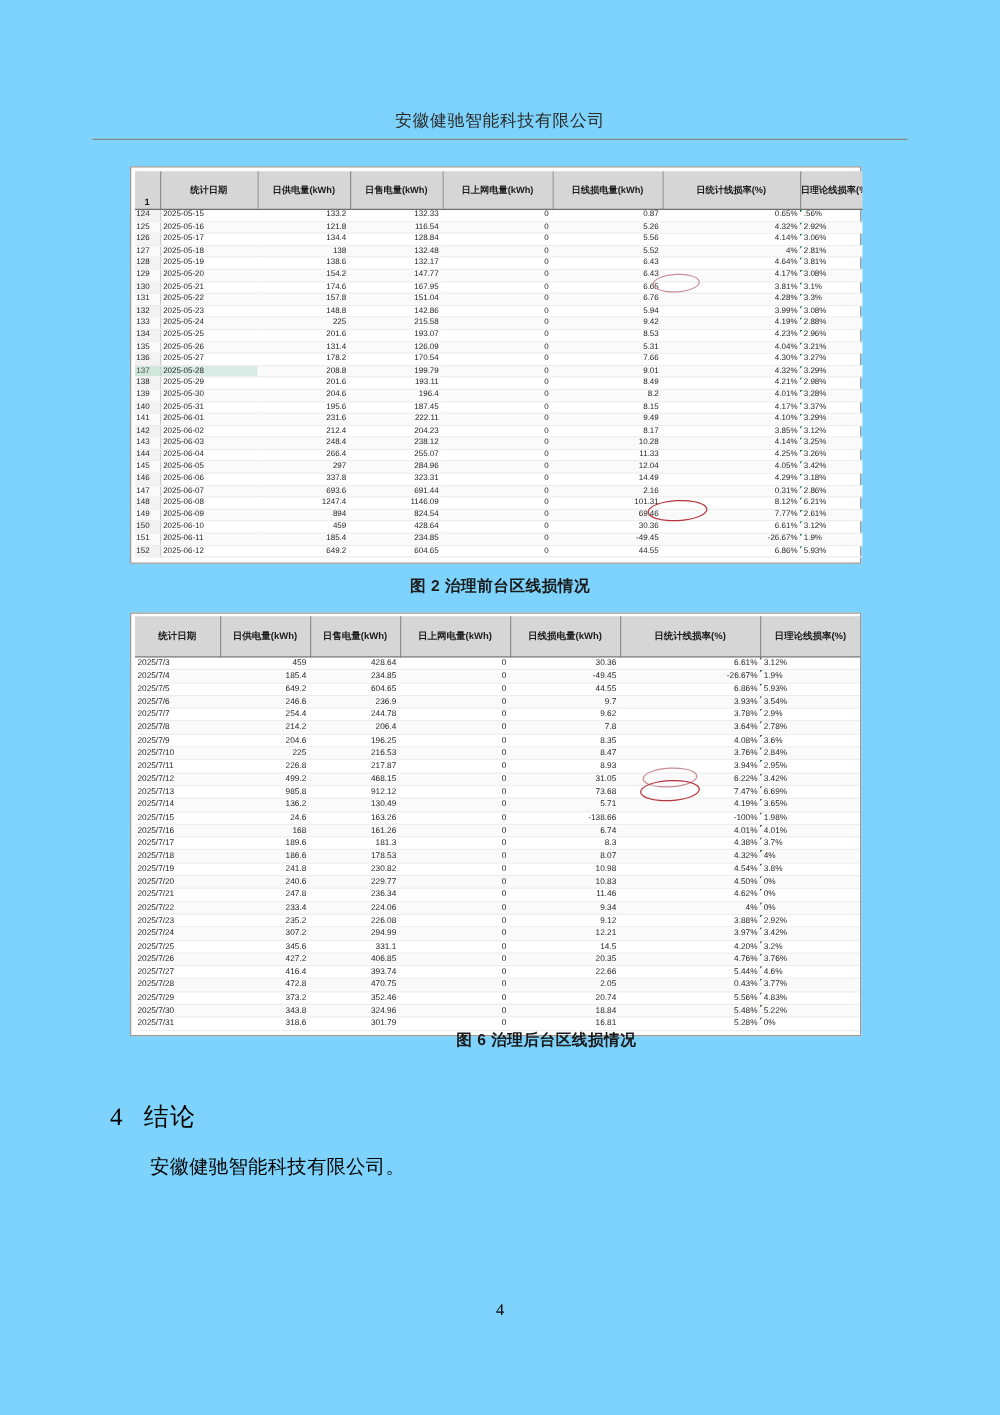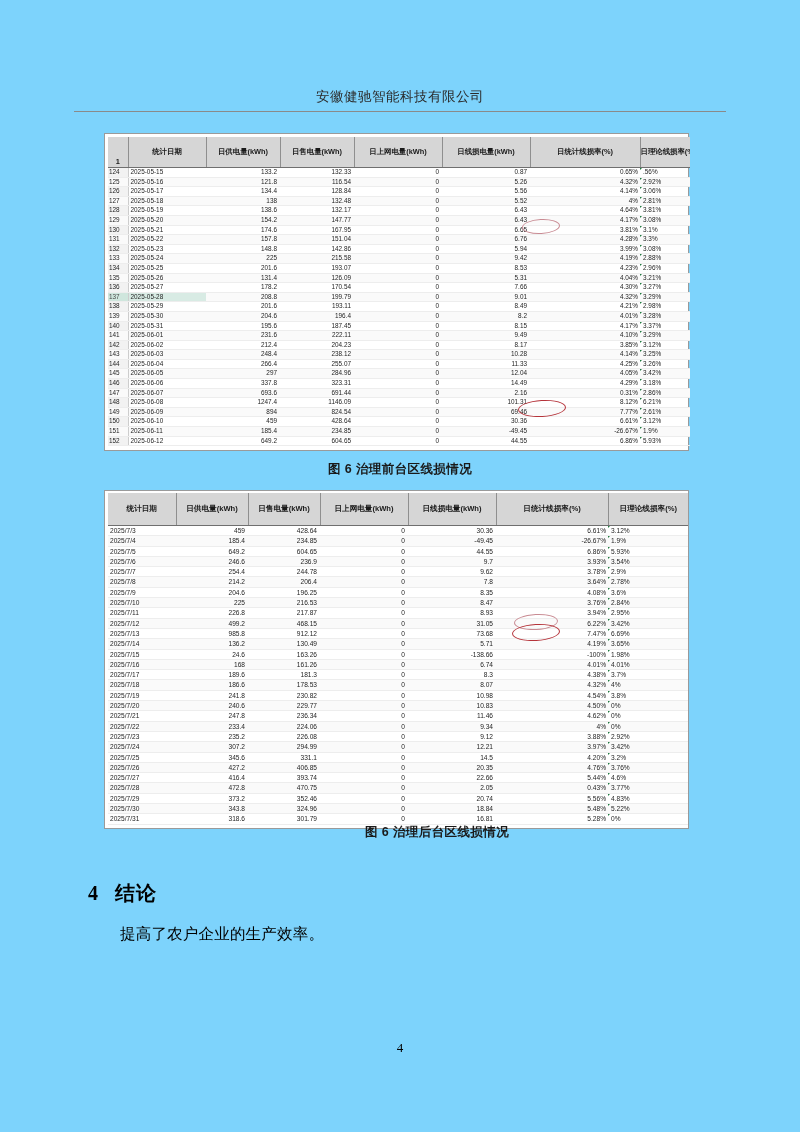--- a/index.html
+++ b/index.html
@@ -168,21 +168,21 @@
   }
   .caption-1 { top: 461px; }
   .caption-2 { top: 824px; padding-left: 37px; }
 
   
   .section-title {
     position: absolute;
     top: 880px;
     left: 88px;
     font-size: 20px;
-    font-weight: bold;
+    font-weight: normal;
     color: #000;
     letter-spacing: 1px;
   }
   .section-title .num { font-family: "Liberation Serif", serif; margin-right: 16px; }
   .body-par {
     position: absolute;
     left: 88px;
     right: 74px;
     font-size: 15.5px;
     color: #000;
@@ -530,21 +530,21 @@
               <td class="c-rate">6.86%</td>
               <td class="c-theory">5.93%<span class="tri"></span></td>
             </tr>
           </tbody>
       </table>
     </div>
     <div class="ellipse pale" style="left:418px; top:86px; width:36px; height:13px;"></div>
     <div class="ellipse" style="left:414px; top:267px; width:46px; height:15px;"></div>
   </div>
 
-  <div class="caption caption-1">图 6  治理前台区线损情况</div>
+  <div class="caption caption-1">图 2  治理前台区线损情况</div>
 
   <div class="figure-2">
     <div class="sheet-frame">
       <table class="xls">
         <colgroup>
           <col style="width:68px">
           <col style="width:72px">
           <col style="width:72px">
           <col style="width:88px">
           <col style="width:88px">
@@ -830,19 +830,19 @@
     <div class="ellipse pale" style="left:410px; top:124px; width:42px; height:14px;"></div>
     <div class="ellipse" style="left:408px; top:134px; width:46px; height:15px;"></div>
   </div>
 
   <div class="caption caption-2">图 6  治理后台区线损情况</div>
 
   <div class="section-title">
     <span class="num">4</span><span>结论</span>
   </div>
 
-  <div class="body-par par-0">提高了农户企业的生产效率。</div>
+  <div class="body-par par-0">安徽健驰智能科技有限公司。</div>
 
 
 
   <div class="page-number">4</div>
 
 </div>
 
 </body></html>

